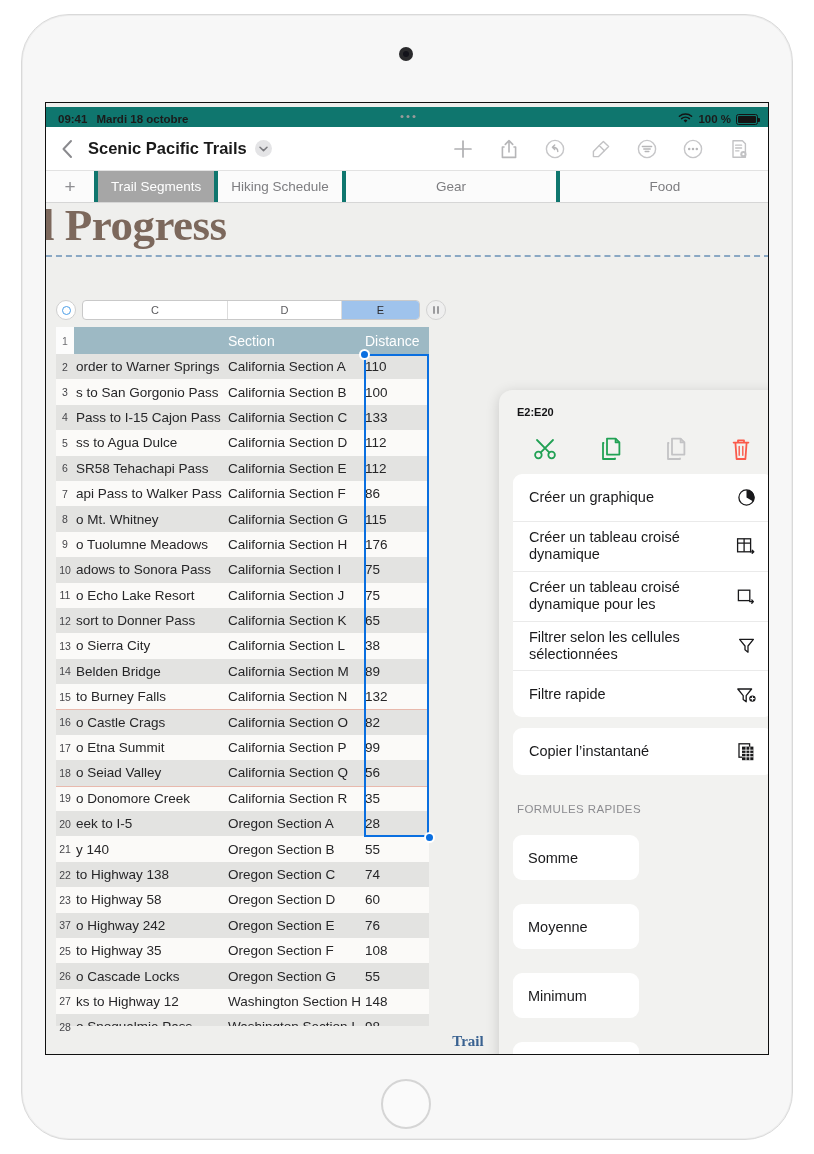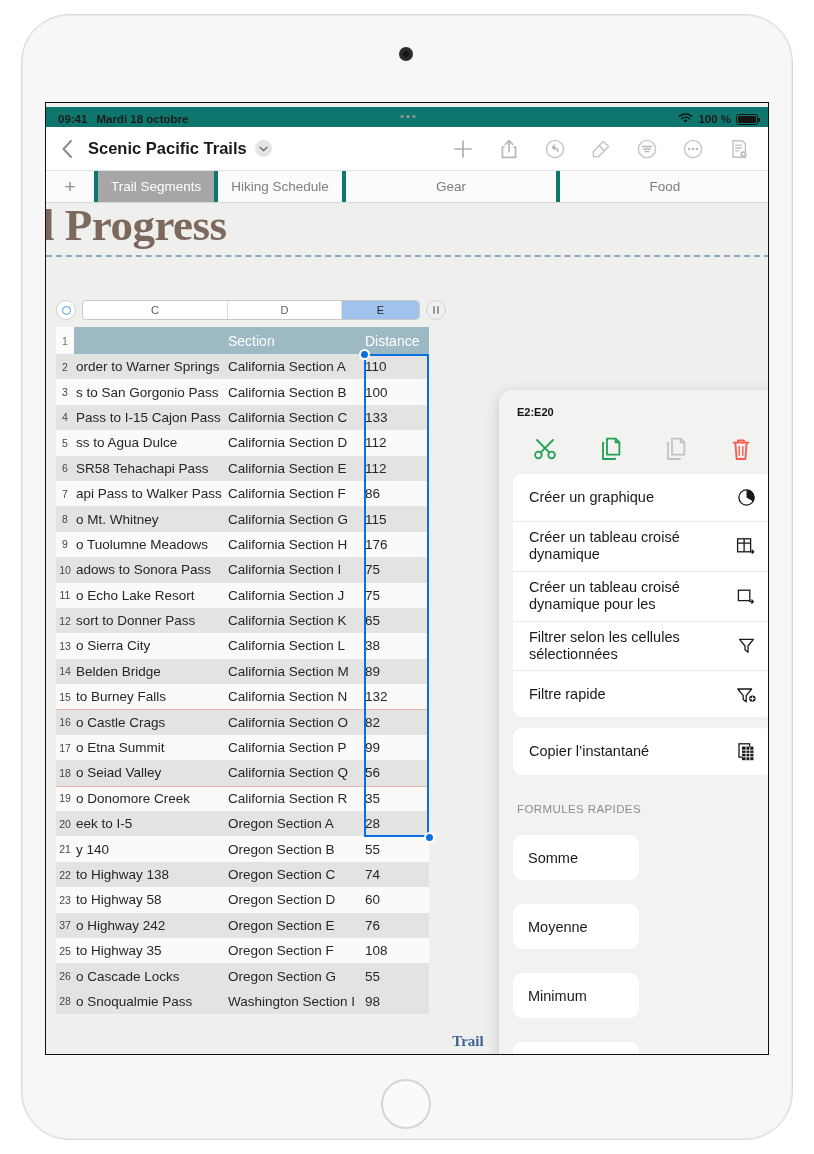--- a/index.html
+++ b/index.html
@@ -675,20 +675,26 @@
               <div class="c-name">to Highway 35</div>
               <div class="c-section">Oregon Section F</div>
               <div class="c-dist">108</div>
             </div>
             <div class="row even">
               <div class="rn">26</div>
               <div class="c-name">o Cascade Locks</div>
               <div class="c-section">Oregon Section G</div>
               <div class="c-dist">55</div>
             </div>
+            <div class="row odd">
+              <div class="rn">27</div>
+              <div class="c-name">ks to Highway 12</div>
+              <div class="c-section">Washington Section H</div>
+              <div class="c-dist">148</div>
+            </div>
             <div class="row even">
               <div class="rn">28</div>
               <div class="c-name">o Snoqualmie Pass</div>
               <div class="c-section">Washington Section I</div>
               <div class="c-dist">98</div>
             </div>
           </div>
 
         <div class="sel-rect"></div>
         <div class="sel-handle tl"></div>

